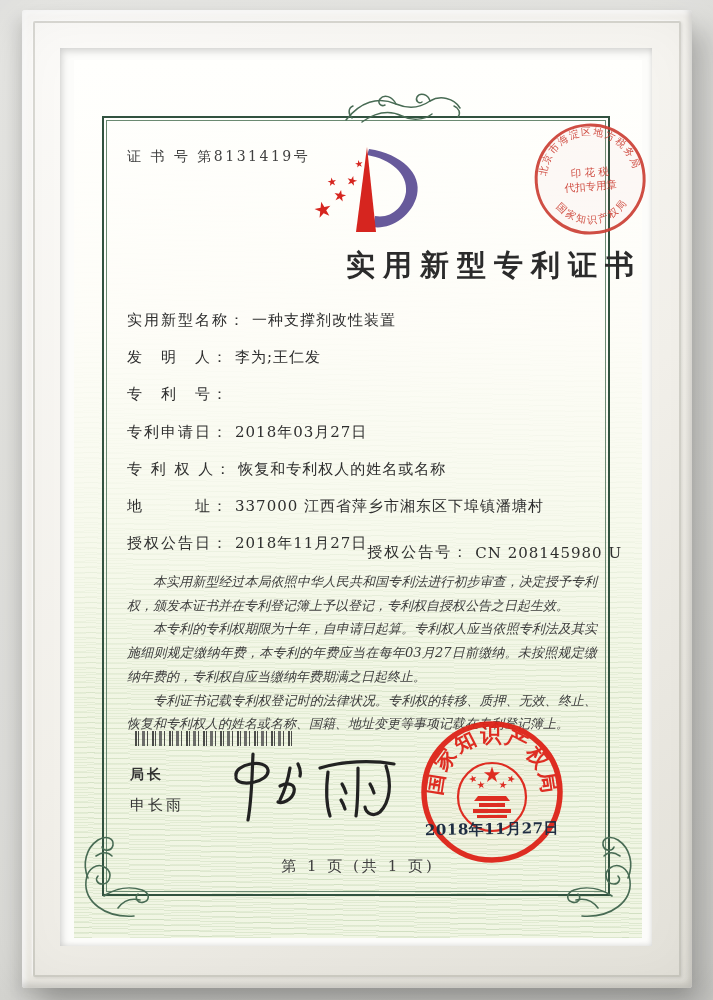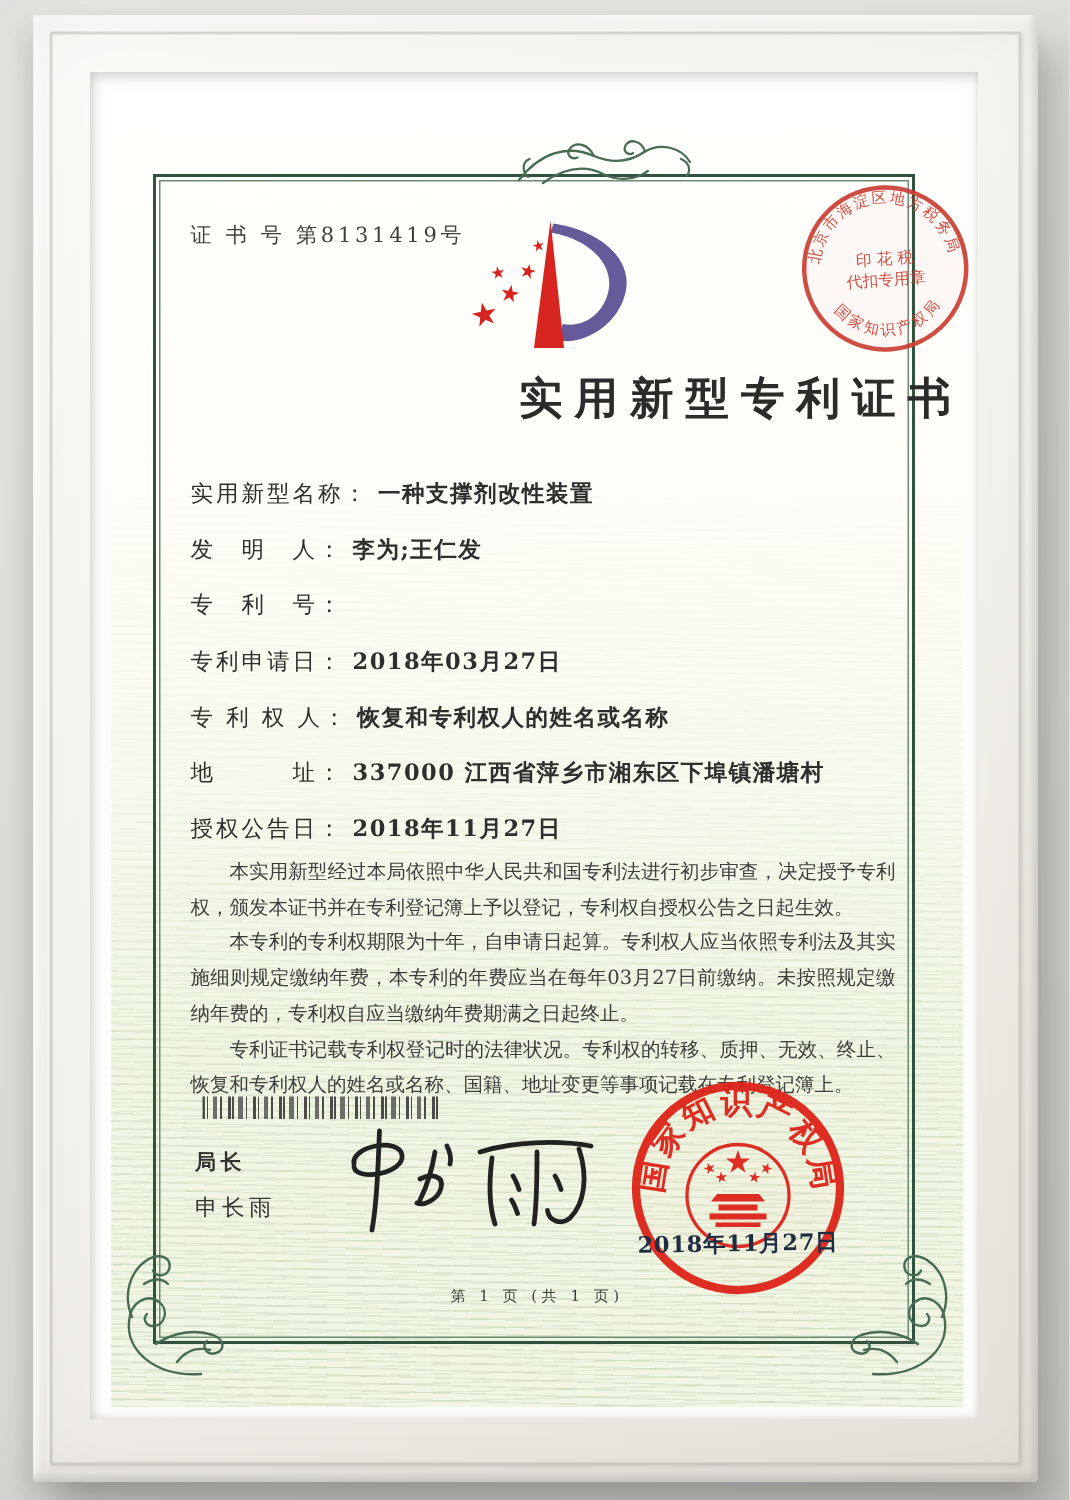--- a/index.html
+++ b/index.html
@@ -38,47 +38,47 @@
 
   .logo{position:absolute;left:222px;top:84px;width:140px;height:95px;}
 
   .title{position:absolute;left:0;right:0;top:186px;text-align:right;font-size:29px;font-weight:600;
     letter-spacing:8px;color:#2b2b2b;text-indent:8px;}
 
   .tax-seal{position:absolute;left:456px;top:57px;width:120px;height:120px;opacity:0.92;transform:rotate(-4deg);}
   svg text{font-family:"DejaVu Serif",serif;}
 
   .fields{position:absolute;left:53px;top:251px;right:42px;font-size:15px;color:var(--ink,#2e2e2e);}
-  .frow{height:37.2px;display:flex;align-items:center;white-space:nowrap;}
+  .frow{height:37.2px;display:flex;white-space:nowrap;}
   .flabel{letter-spacing:2px;}
-  .fvalue{letter-spacing:1px;margin-left:6px;font-weight:bold;}
+  .fvalue{letter-spacing:1px;margin-left:6px;}
   .grant{margin-left:auto;display:flex;align-items:center;}
 
   .legal{position:absolute;left:53px;top:510px;right:45px;font-size:13px;line-height:23.7px;
-    color:#3d3d3d;text-align:justify;}
+    color:#3d3d3d;font-style:italic;text-align:justify;}
   .legal p{margin:0;text-indent:2em;}
 
   .barcode{position:absolute;left:61px;top:671px;width:158px;height:15px;opacity:0.85;
     background-image:repeating-linear-gradient(90deg,
       #2f2f2f 0px,#2f2f2f 2px,rgba(0,0,0,0) 2px,rgba(0,0,0,0) 3px,
       #2f2f2f 3px,#2f2f2f 4px,rgba(0,0,0,0) 4px,rgba(0,0,0,0) 7px,
       #555 7px,#555 10px,rgba(0,0,0,0) 10px,rgba(0,0,0,0) 12px,
       #2f2f2f 12px,#2f2f2f 13px,rgba(0,0,0,0) 13px,rgba(0,0,0,0) 17px);}
 
   .director{position:absolute;left:56px;top:706px;color:#333;}
   .director .d-title{font-size:14px;letter-spacing:3px;font-weight:bold;}
   .director .d-name{font-size:15px;letter-spacing:3px;margin-top:12px;}
 
   .signature{position:absolute;left:148px;top:686px;width:185px;height:90px;}
 
   .office-seal{position:absolute;left:343px;top:657px;width:150px;height:150px;opacity:0.95;}
   .seal-date{position:absolute;left:341px;top:760px;width:154px;text-align:center;font-size:15px;
     font-weight:700;color:#1e2d42;letter-spacing:0.5px;transform:rotate(-1deg);}
 
-  .page-footer{position:absolute;left:0;right:0;top:797px;text-align:center;font-size:10px;
+  .page-footer{position:absolute;left:0;right:0;top:797px;text-align:center;font-size:15px;
     letter-spacing:3px;color:#3f3f3f;}
 </style>
 </head>
 <body>
 
 <svg width="0" height="0" style="position:absolute" aria-hidden="true">
   <defs>
     <path id="st" d="M0,-10 L2.25,-3.09 L9.51,-3.09 L3.63,1.18 L5.88,8.09 L0,3.82 L-5.88,8.09 L-3.63,1.18 L-9.51,-3.09 L-2.25,-3.09 Z"></path>
   </defs>
 </svg>
@@ -175,20 +175,24 @@
             <span class="flabel">专 利 权 人：</span>
             <span class="fvalue">恢复和专利权人的姓名或名称</span>
           </div>
           <div class="frow">
             <span class="flabel">地　　　址：</span>
             <span class="fvalue">337000 江西省萍乡市湘东区下埠镇潘塘村</span>
           </div>
           <div class="frow">
             <span class="flabel">授权公告日：</span>
             <span class="fvalue">2018年11月27日</span>
+            <span class="grant">
+              <span class="flabel">授权公告号：</span>
+              <span class="fvalue">CN 208145980 U</span>
+            </span>
           </div>
         </div>
 
         <div class="legal">
           <p>本实用新型经过本局依照中华人民共和国专利法进行初步审查，决定授予专利权，颁发本证书并在专利登记簿上予以登记，专利权自授权公告之日起生效。</p>
           <p>本专利的专利权期限为十年，自申请日起算。专利权人应当依照专利法及其实施细则规定缴纳年费，本专利的年费应当在每年03月27日前缴纳。未按照规定缴纳年费的，专利权自应当缴纳年费期满之日起终止。</p>
           <p>专利证书记载专利权登记时的法律状况。专利权的转移、质押、无效、终止、恢复和专利权人的姓名或名称、国籍、地址变更等事项记载在专利登记簿上。</p>
         </div>
 
         <div class="barcode"></div>

